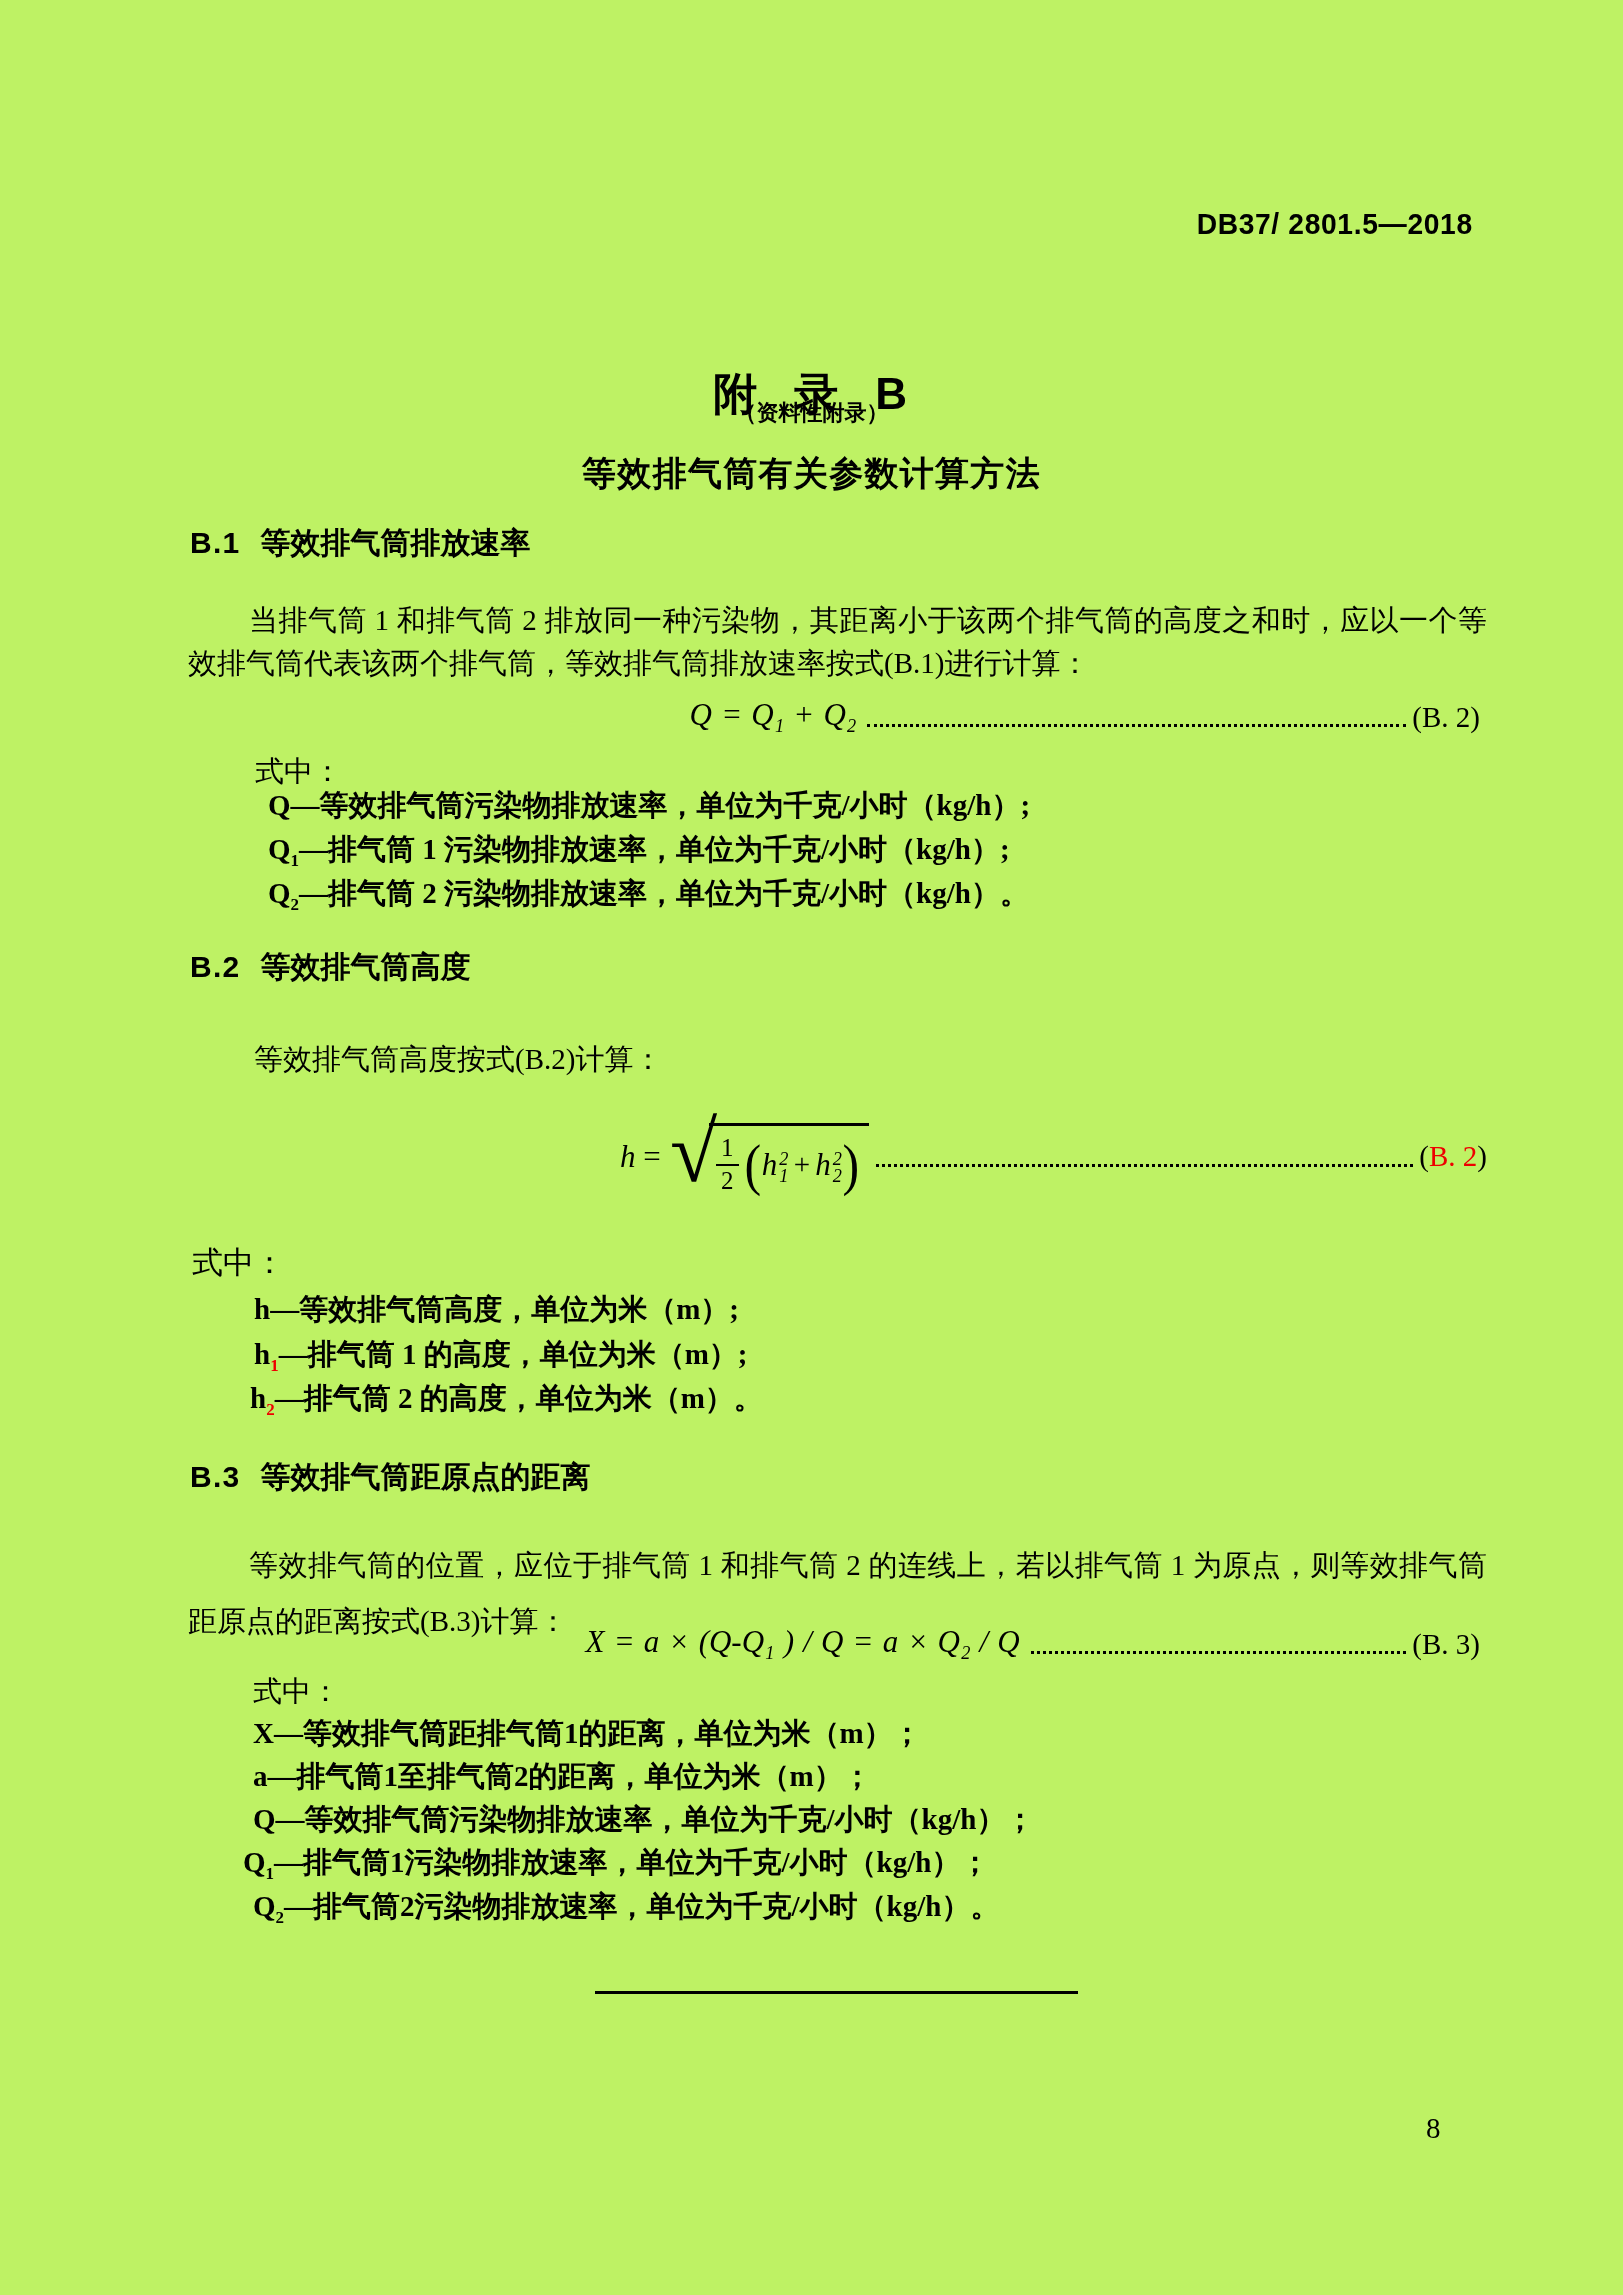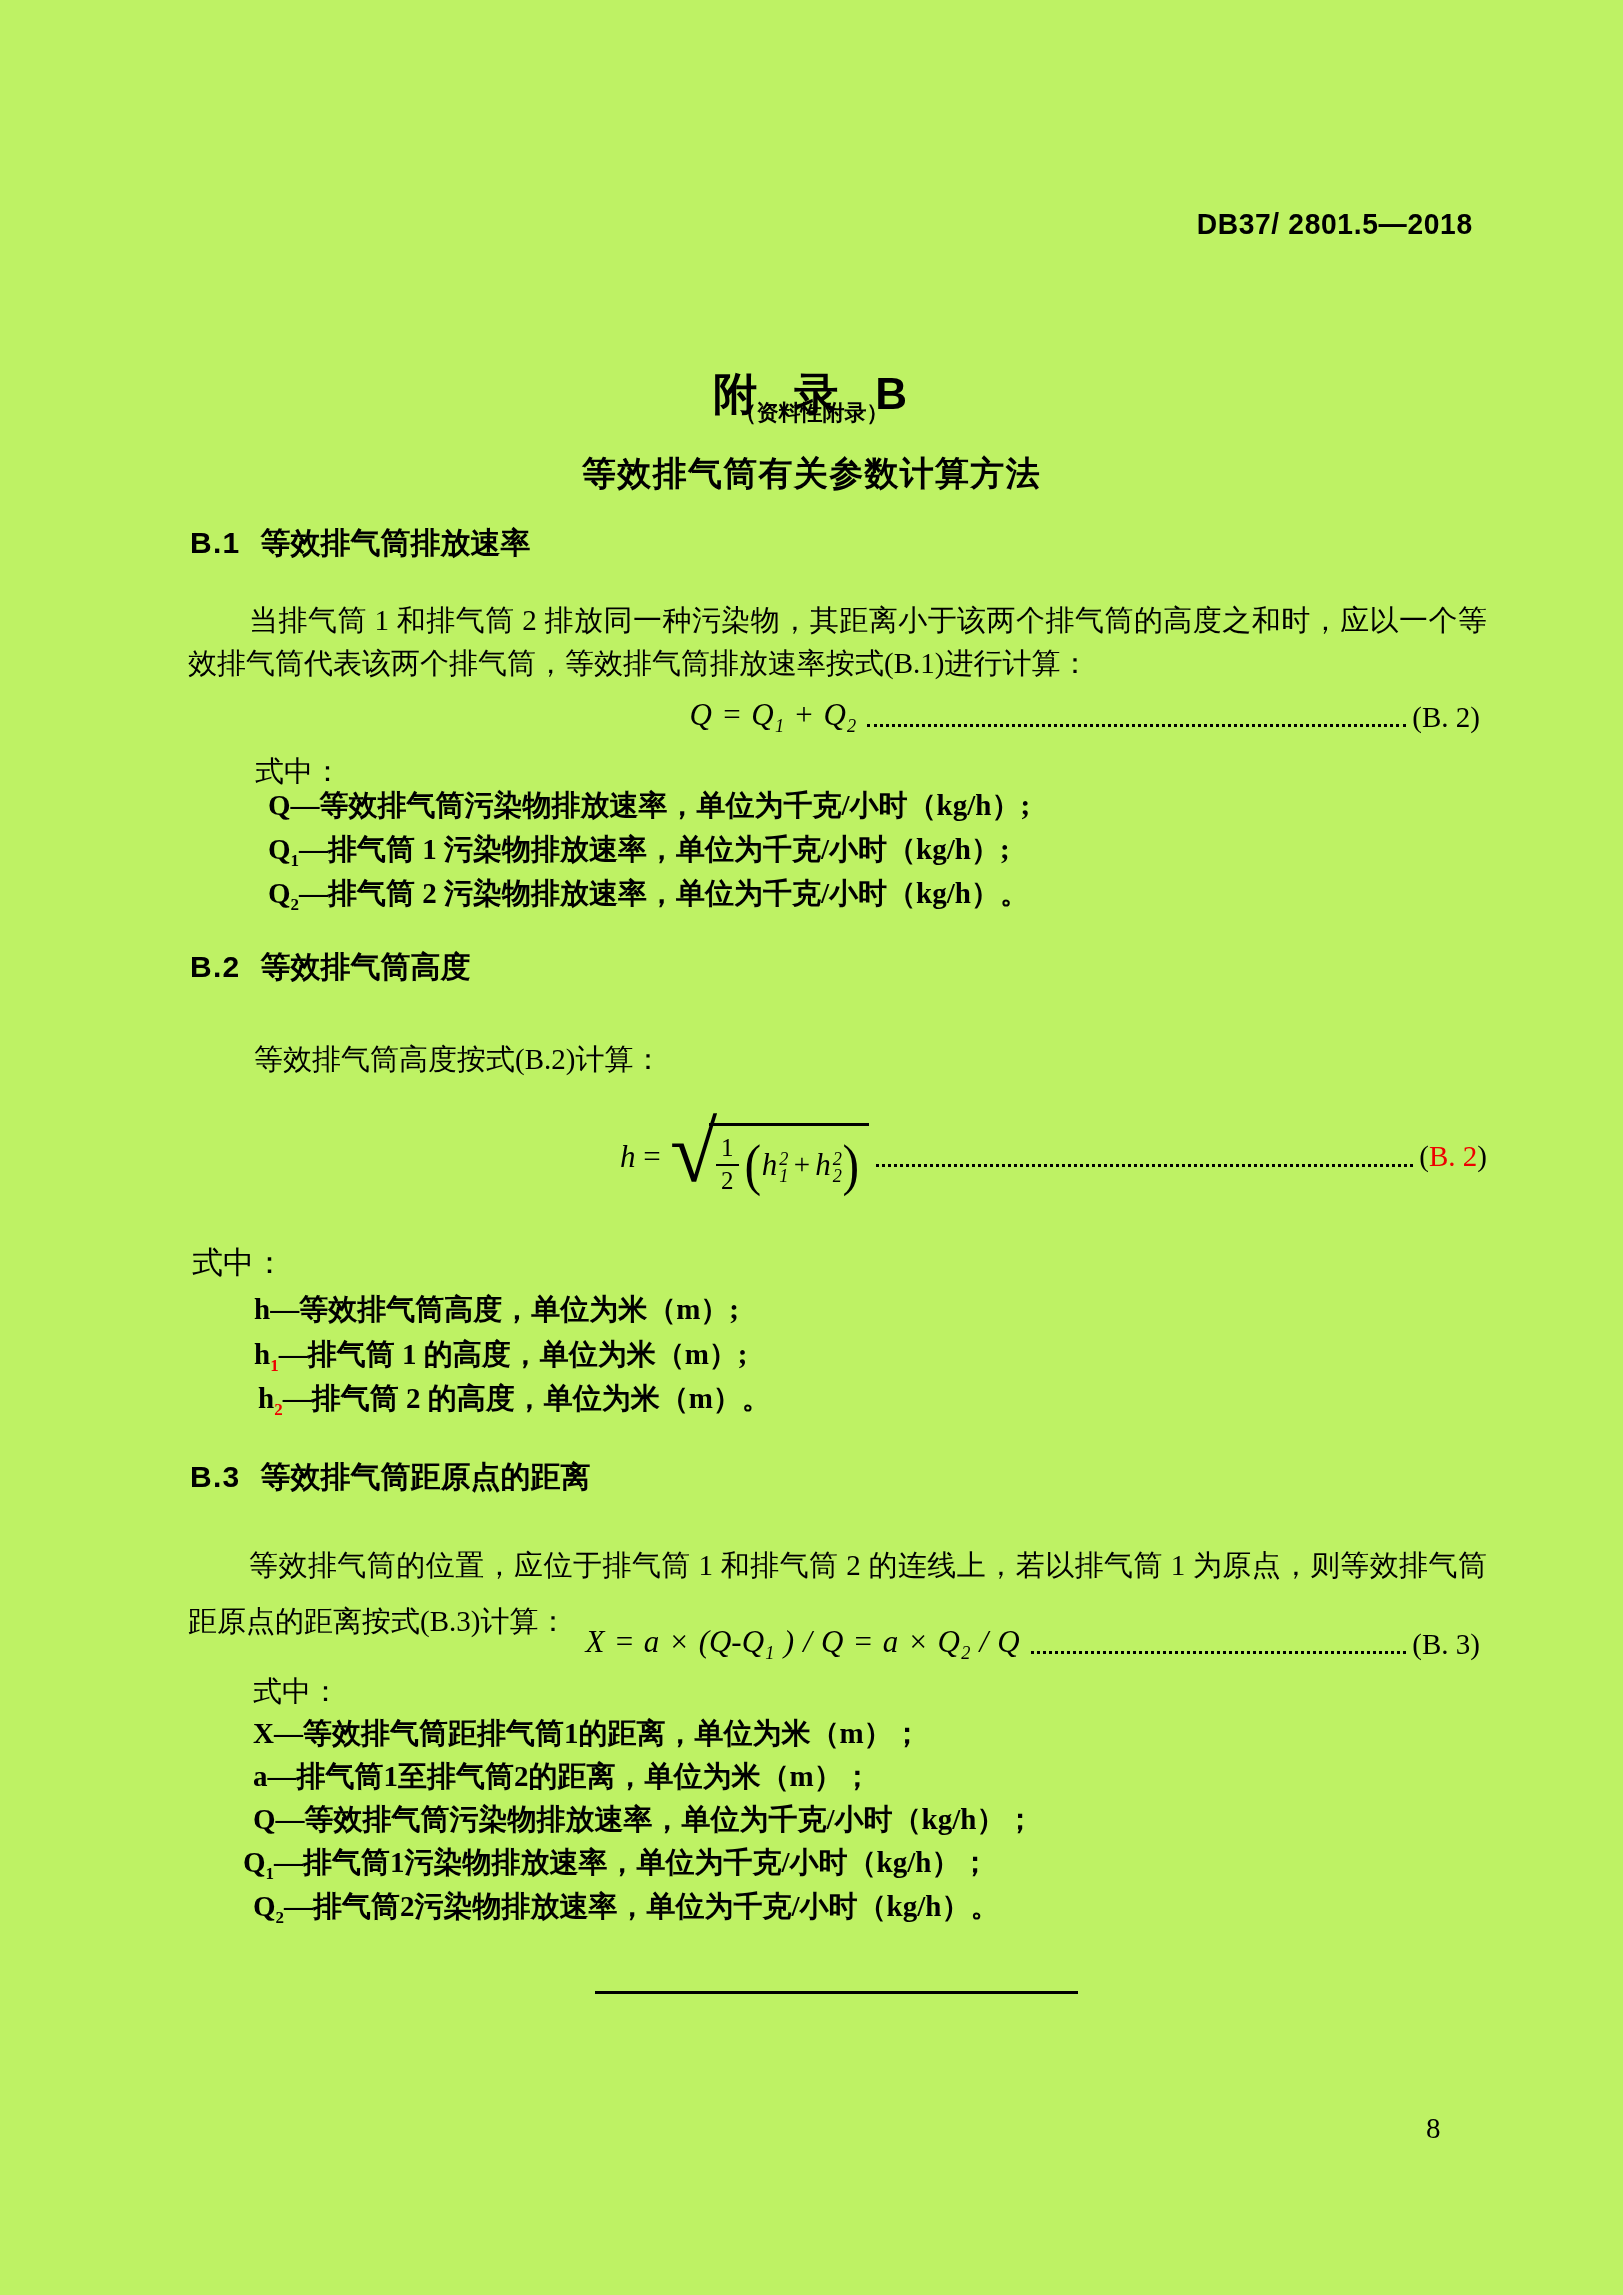--- a/index.html
+++ b/index.html
@@ -153,21 +153,21 @@
   </div>
 
   <div class="abs where" style="top:1242px; left:192px; font-size:31px;">式中：</div>
 
   <div class="abs def-row" style="top:1290px; left:254px;">
     <span>h</span><sub></sub><span>—等效排气筒高度，单位为米（m）;</span>
   </div>
   <div class="abs def-row" style="top:1335px; left:254px;">
     <span>h</span><sub class="red">1</sub><span>—排气筒 1 的高度，单位为米（m）;</span>
   </div>
-  <div class="abs def-row" style="top:1379px; left:258px;">
+  <div class="abs def-row" style="top:1379px; left:250px;">
     <span>h</span><sub class="red">2</sub><span>—排气筒 2 的高度，单位为米（m）。</span>
   </div>
 
   <div class="abs sec-head hei" style="top:1457px;">
     <span class="num">B.3</span><span>等效排气筒距原点的距离</span>
   </div>
 
   <div class="abs para" style="top:1537px; line-height:56px;">等效排气筒的位置，应位于排气筒 1 和排气筒 2 的连线上，若以排气筒 1 为原点，则等效排气筒距原点的距离按式(B.3)计算：</div>
 
   <div class="abs f-row" style="top:1620px;">

